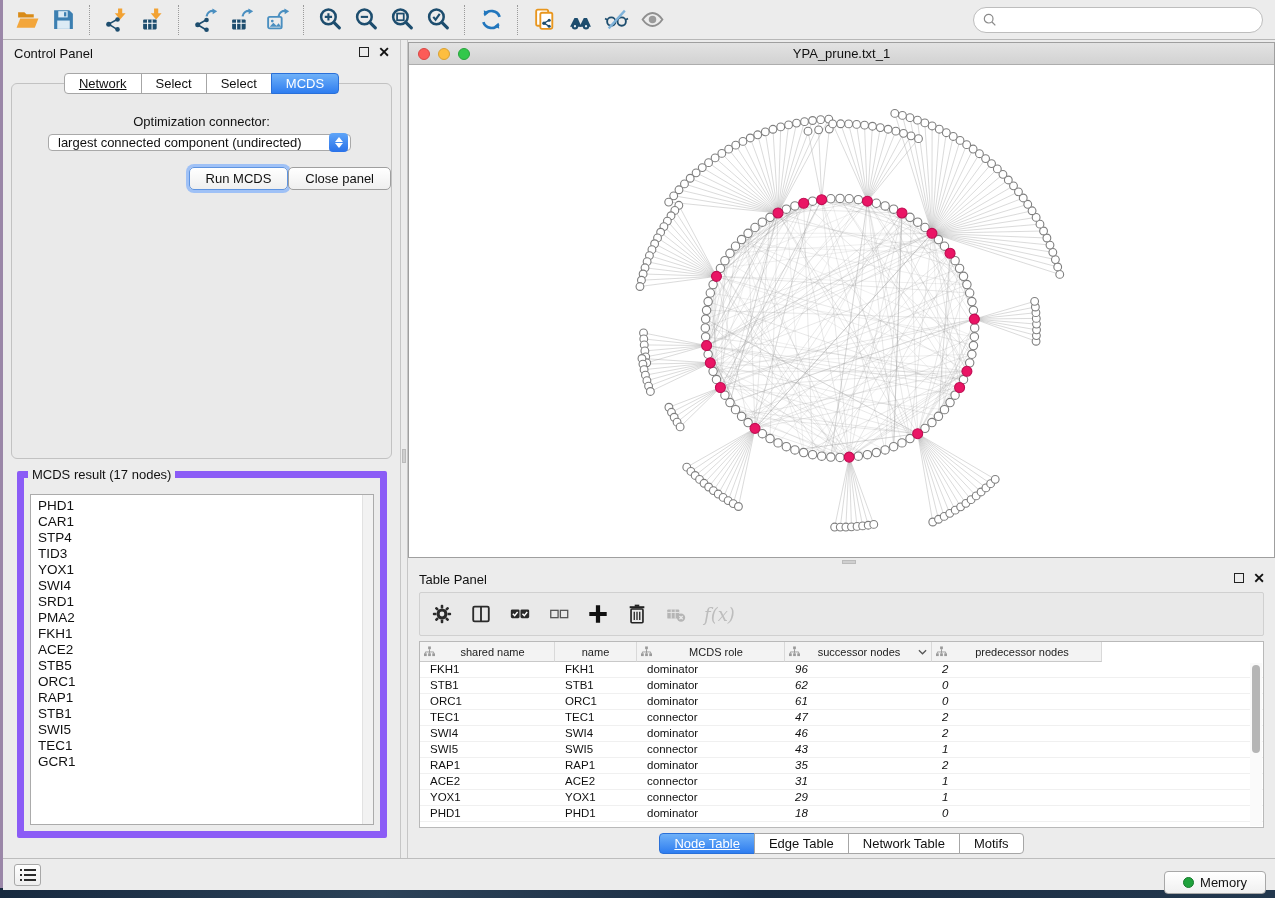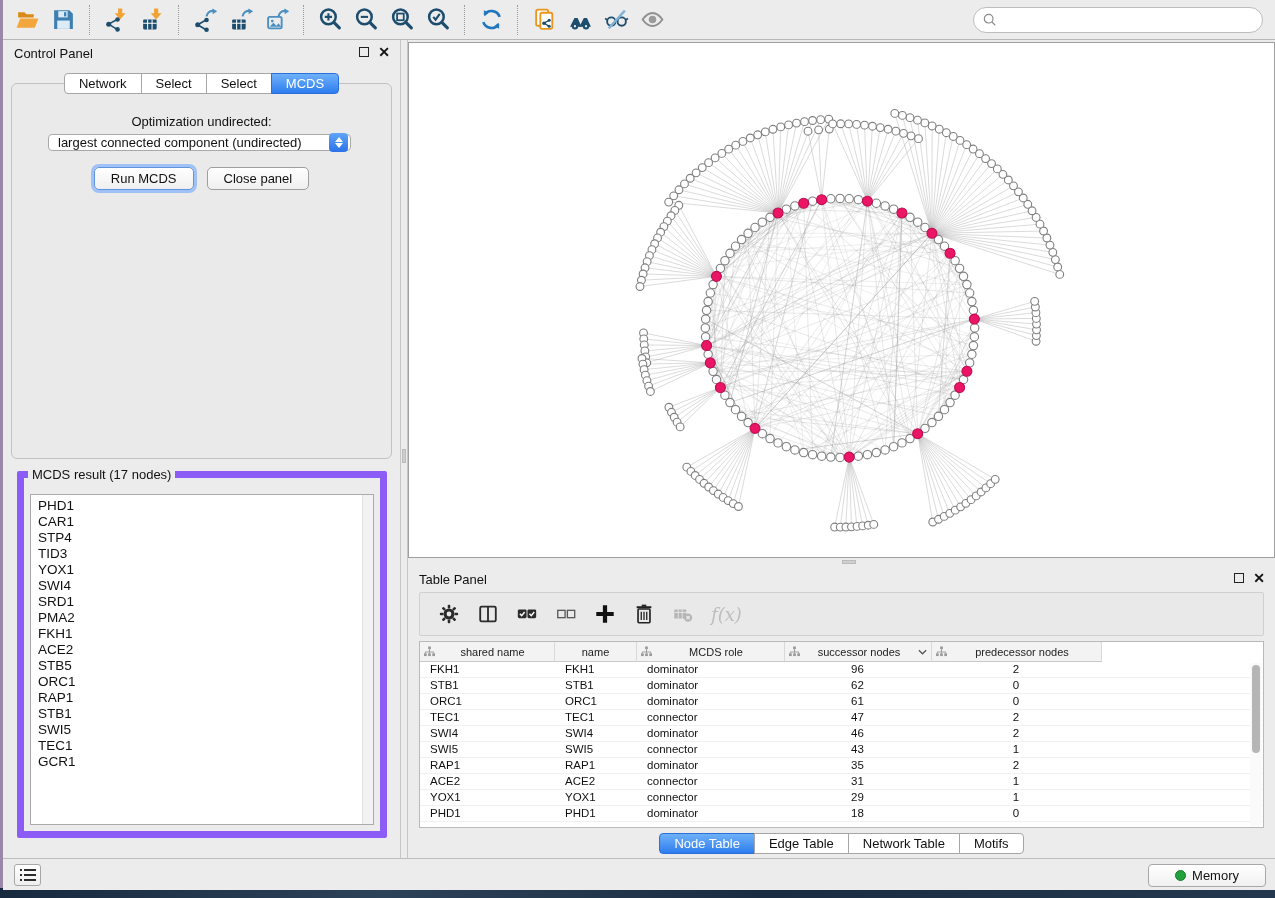--- a/index.html
+++ b/index.html
@@ -28,37 +28,37 @@
   .control-panel { position:absolute; left:0; top:40px; width:397px; bottom:32px; background:#ececec; }
   .panel-titlebar { position:relative; height:26px; }
   .panel-title { position:absolute; left:11px; top:6px; font-size:13px; color:#111; }
   .win-ctrls { position:absolute; right:10px; top:7px; display:flex; gap:9px; align-items:center; }
   .float-box { width:10px; height:10px; border:1.5px solid #222; display:inline-block; }
   .close-x { font-size:14px; font-weight:bold; color:#111; line-height:10px; }
 
   .cp-tabs { position:absolute; left:0; right:0; top:33px; display:flex; justify-content:center; z-index:2; }
   .tab { height:21px; padding:0 14px; background:#fff; border:1px solid #a6a6a6; margin-left:-1px;
     font-size:13px; display:flex; align-items:center; color:#111; }
-  .tab:first-child { border-radius:4px 0 0 4px; margin-left:0; }
+  .tab:first-child { border-radius:4px 0 0 4px; margin-left:0;text-decoration:underline; }
   .tab:last-child { border-radius:0 4px 4px 0; }
   .tab.sel { background:linear-gradient(#6fb1f8,#2e7df0); color:#fff; border-color:#2a70d8; }
 
   .cp-box { position:absolute; left:8px; right:8px; top:43px; height:376px;
     border:1px solid #c2c2c2; border-radius:6px; background:#eaeaea; }
   .opt-label { position:absolute; left:0; right:0; top:30px; text-align:center; font-size:13px; color:#111; }
   .cp-select { position:absolute; left:36px; right:40px; top:50px; height:17px; background:#fff;
     border:1px solid #a9a9a9; border-radius:4px; display:flex; align-items:center; }
   .cp-select .val { flex:1; font-size:13px; padding-left:9px; color:#111; white-space:nowrap; }
   .stepper { width:19px; height:19px; margin-right:2px; border-radius:4px;
     background:linear-gradient(#5fa5f8,#2a72e9); display:flex; flex-direction:column;
     align-items:center; justify-content:center; gap:1px; }
   .stepper .up, .stepper .dn { width:0; height:0; border-left:4px solid transparent; border-right:4px solid transparent; }
   .stepper .up { border-bottom:5px solid #fff; }
   .stepper .dn { border-top:5px solid #fff; }
-  .btn-row { position:absolute; left:0; right:0; top:83px; display:flex; justify-content:center; gap:13px; }
+  .btn-row { position:absolute; left:0; right:0; top:83px; display:flex; justify-content:flex-end; }
   .btn { height:23px; padding:0 16px; font-size:13px; color:#111; background:linear-gradient(#fff,#efefef);
     border:1px solid #9f9f9f; border-radius:5px; display:flex; align-items:center; }
   .btn.focused { box-shadow:0 0 0 3px rgba(96,158,255,.55); border-color:#5f94e0; }
 
   .mcds-fieldset { position:absolute; left:14px; width:370px; top:427px; height:371px;
     border:7px solid #8b5cf6; border-radius:2px; }
   .mcds-fieldset legend { font-size:13px; color:#111; margin-left:4px; padding:0 4px; }
   .mcds-list { position:absolute; left:6px; right:6px; top:12px; bottom:6px; background:#fff;
     border:1px solid #ababab; overflow:hidden; }
   .mcds-list ul { list-style:none; padding:3px 0 0 7px; }
@@ -82,46 +82,46 @@
   .light { width:12px; height:12px; border-radius:50%; }
   .light.red { background:#fc5b57; border:1px solid #d94744; }
   .light.yellow { background:#fdbe3f; border:1px solid #d9a133; }
   .light.green { background:#32c84b; border:1px solid #28a33c; }
   .net-canvas { position:absolute; left:0; right:0; top:22px; bottom:0; background:#fff; }
   .net-canvas svg { width:100%; height:100%; }
 
   
   .table-panel { position:absolute; left:405px; right:0; top:566px; bottom:32px; background:#ececec; }
   .tp-toolbar { position:absolute; left:11px; right:11px; top:26px; height:44px; background:#e9e9e9;
-    border:1px solid #d0d0d0; border-radius:2px; display:flex; align-items:center; gap:17px; padding-left:18px; }
+    border:1px solid #d0d0d0; border-radius:2px; display:flex; align-items:center; gap:17px; padding-left:11px; }
   .tp-toolbar svg { width:22px; height:22px; }
   .fx { font-family:"DejaVu Serif",serif; font-style:italic; font-size:18px; color:#bdbdbd; }
 
   .node-table { position:absolute; left:11px; right:11px; top:75px; height:187px; background:#fff;
     border:1px solid #b9b9b9; overflow:hidden; }
   .t-head { display:flex; height:20px; }
   .th { height:20px; background:#f3f3f3; border-right:1px solid #d9d9d9; border-bottom:1px solid #c9c9c9;
     display:flex; align-items:center; padding:0 4px; font-size:11px; color:#222; }
   .th .th-label { flex:1; text-align:center; }
   .t-body .tr { display:flex; height:16px; border-bottom:1px solid #f0f0f0; }
   .td { font-size:11.5px; color:#111; padding:1px 6px 0 10px; white-space:nowrap; overflow:hidden; }
-  .td.num { text-align:center; padding-right:12px; }
+  .td.num { text-align:left; padding-right:12px;font-style:italic; }
   .table-scroll { position:absolute; right:1px; top:21px; bottom:1px; width:12px; background:#fafafa; }
   .table-scroll .thumb { position:absolute; top:2px; left:2px; width:8px; height:88px; background:#b5b5b5; border-radius:4px; }
 
   .tp-tabs { position:absolute; left:0; right:0; top:267px; display:flex; justify-content:center; }
   .tp-tabs .tab { height:21px; }
 
   
   .status-bar { position:absolute; left:0; right:0; bottom:0; height:32px; background:#ececec;
     border-top:1px solid #bdbdbd; }
   .list-btn { position:absolute; left:11px; top:5px; width:27px; height:22px; background:linear-gradient(#fff,#eee);
     border:1px solid #a8a8a8; border-radius:3px; display:flex; align-items:center; justify-content:center; }
-  .memory-btn { position:absolute; right:9px; top:5px; height:23px; background:linear-gradient(#fff,#f0f0f0);
-    border:1px solid #a8a8a8; border-radius:4px; display:flex; align-items:center; gap:6px; padding:0 26px; }
+  .memory-btn { position:absolute; right:9px; top:12px; height:23px; background:linear-gradient(#fff,#f0f0f0);
+    border:1px solid #a8a8a8; border-radius:4px; display:flex; align-items:center; gap:6px; padding:0 18px; }
   .memory-dot { width:11px; height:11px; border-radius:50%; background:#1fa23c; border:1px solid #157a2c; }
   .memory-label { font-size:13px; color:#111; }
 </style>
 </head>
 <body>
 
 <div class="desktop-bottom"></div>
 
 <div class="app">
 
@@ -275,21 +275,21 @@
         <span class="close-x">✕</span>
       </span>
     </div>
     <div class="cp-tabs">
       <div class="tab">Network</div>
       <div class="tab">Select</div>
       <div class="tab">Select</div>
       <div class="tab sel">MCDS</div>
     </div>
     <div class="cp-box">
-      <div class="opt-label">Optimization undirected:</div>
+      <div class="opt-label">Optimization connector:</div>
       <div class="cp-select">
         <span class="val">largest connected component (undirected)</span>
         <span class="stepper">
             <span class="up"></span>
             <span class="dn"></span>
           </span>
       </div>
       <div class="btn-row">
         <div class="btn focused">Run MCDS</div>
         <div class="btn">Close panel</div>
@@ -320,20 +320,28 @@
         <div class="mcds-scroll"></div>
       </div>
     </fieldset>
   </div>
 
   <div class="vsplit">
       <div class="grip"></div>
     </div>
 
   <div class="net-window">
+    <div class="net-titlebar">
+      <span class="lights">
+        <span class="light red"></span>
+        <span class="light yellow"></span>
+        <span class="light green"></span>
+      </span>
+      <span class="net-title">YPA_prune.txt_1</span>
+    </div>
     <div class="net-canvas">
       <svg viewBox="0 0 867 494" preserveAspectRatio="none">
           <g>
             <line x1="369.89121990629445" y1="148.57492160769124" x2="298.25739728509535" y2="281.70166438251204" stroke="#9a9a9a" stroke-width="0.8" opacity="0.28"></line>
             <line x1="369.89121990629445" y1="148.57492160769124" x2="321.70906444359036" y2="338.96844187493275" stroke="#9a9a9a" stroke-width="0.8" opacity="0.28"></line>
             <line x1="369.89121990629445" y1="148.57492160769124" x2="316.65338038622406" y2="331.54591350460635" stroke="#9a9a9a" stroke-width="0.8" opacity="0.28"></line>
             <line x1="369.89121990629445" y1="148.57492160769124" x2="509.85184348550706" y2="370.2060860913575" stroke="#9a9a9a" stroke-width="0.8" opacity="0.28"></line>
             <line x1="369.89121990629445" y1="148.57492160769124" x2="299.8236481628864" y2="290.4492816968424" stroke="#9a9a9a" stroke-width="0.8" opacity="0.28"></line>
             <line x1="369.89121990629445" y1="148.57492160769124" x2="551.8645044843206" y2="204.19154509495024" stroke="#9a9a9a" stroke-width="0.8" opacity="0.28"></line>
             <line x1="369.89121990629445" y1="148.57492160769124" x2="298.25739728509535" y2="281.70166438251204" stroke="#9a9a9a" stroke-width="0.8" opacity="0.28"></line>

